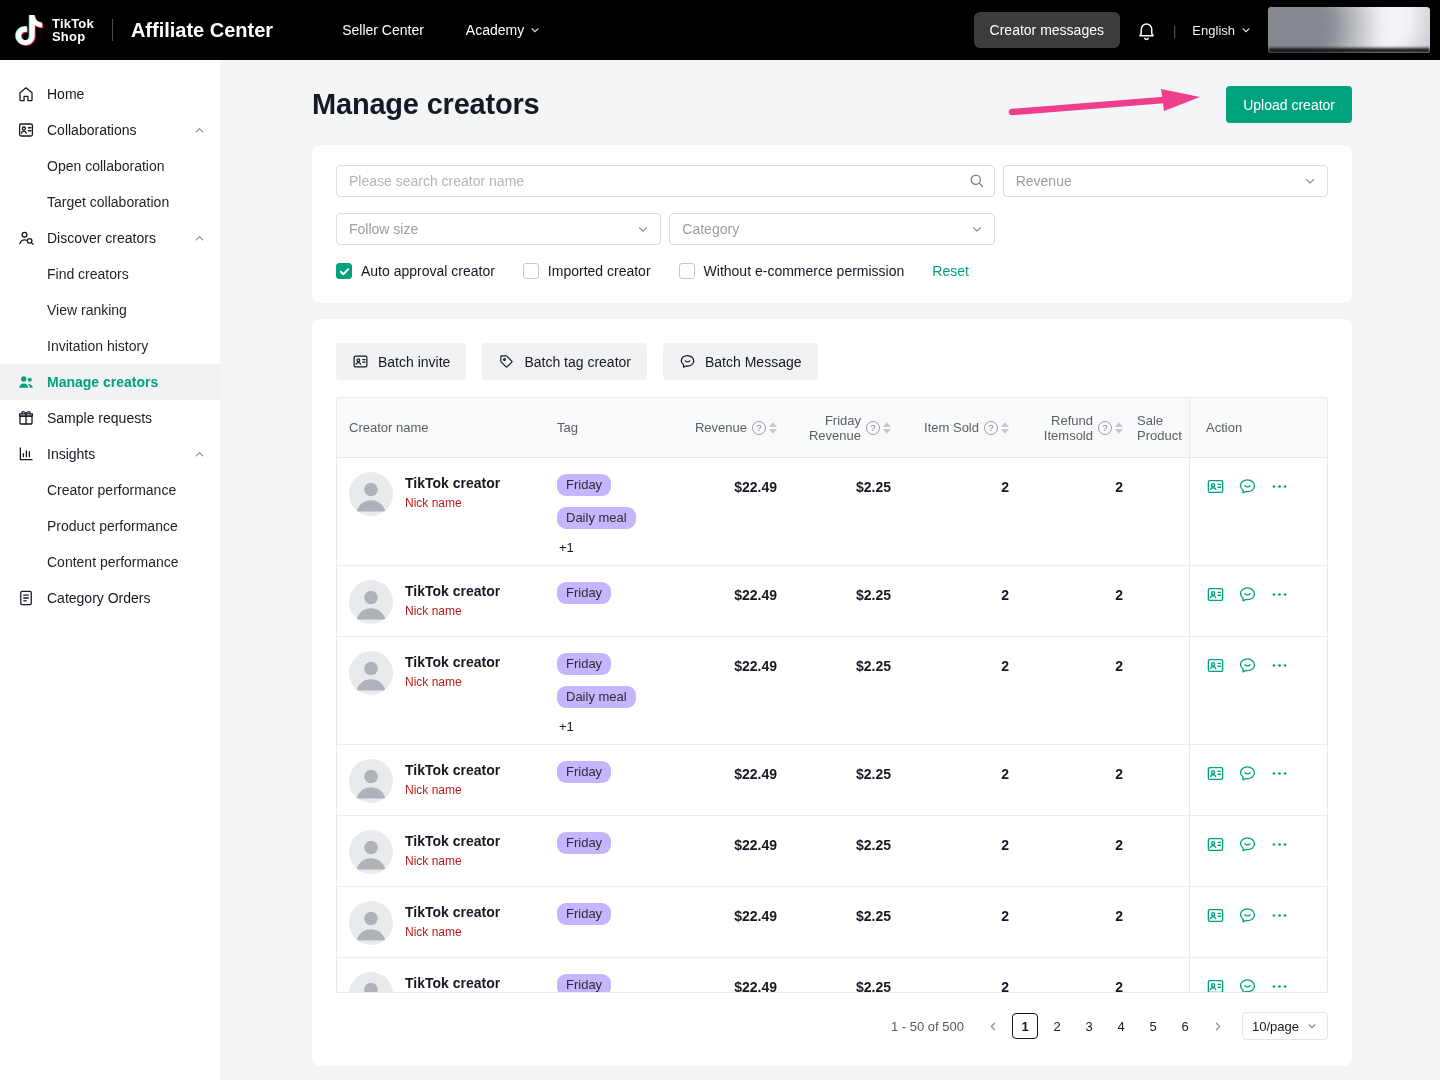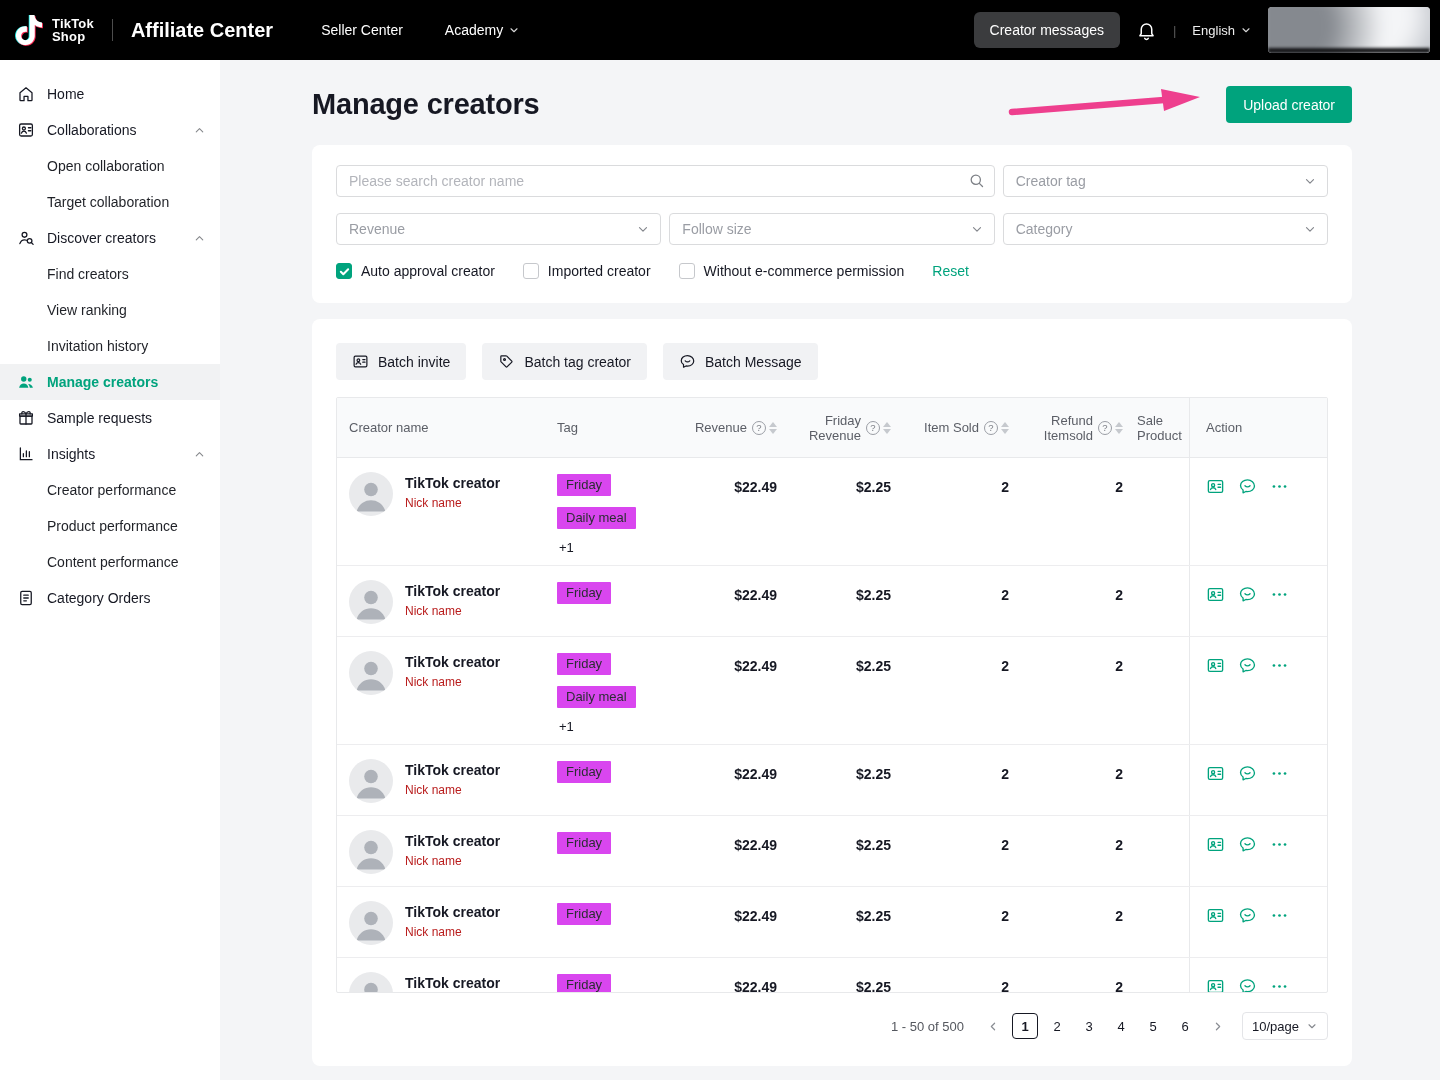--- a/index.html
+++ b/index.html
@@ -9,21 +9,21 @@
 
   
   .topbar { height:60px; background:#000; display:flex; align-items:center; padding:0 10px 0 14px; color:#fff; position:relative; z-index:5;justify-content:space-between; }
   .brand { display:flex; align-items:center; gap:8px; cursor:pointer; }
   .tt-logo { width:30px; height:32px; display:block; }
   .tt-logo svg { width:30px; height:32px; display:block; }
   .brand-text { font-size:13px; font-weight:700; line-height:13px; letter-spacing:.2px; }
   .brand-text .bl { display:block; }
   .tb-divider { width:1px; height:22px; background:#4d4d4d; margin:0 18px; }
   .app-title { font-size:20px; font-weight:600; }
-  .top-nav { display:flex; align-items:center; gap:42px; margin-left:48px; font-size:14px; }
+  .top-nav { display:flex; align-items:center; gap:42px; margin-left:69px; font-size:14px; }
   .top-link { color:#fff; display:flex; align-items:center; gap:5px; cursor:pointer; }
   .chev-sm { width:12px; height:12px; color:#d5d5d5; display:inline-flex; }
   .chev-sm svg { width:12px; height:12px; }
   .top-right { margin-left:auto; display:flex; align-items:center; gap:16px; }
   .msg-btn { background:#3b3c3e; color:#fff; border:none; border-radius:6px; height:36px; padding:0 16px; font-size:14px; font-family:inherit; cursor:pointer; }
   .bell { width:21px; height:21px; color:#fff; display:inline-flex; cursor:pointer; }
   .bell svg { width:21px; height:21px; }
   .pipe { color:#5a5a5a; font-size:13px; }
   .lang { display:flex; align-items:center; gap:5px; font-size:13px; color:#ededed; cursor:pointer; }
   .avatar-blur { width:162px; height:46px; border-radius:4px; overflow:hidden; position:relative; background:#cfcfcf; cursor:pointer; }
@@ -105,21 +105,21 @@
   .tbody { height:534px; overflow:hidden; }
   .row { display:flex; border-bottom:1px solid #ededef; }
   .row.tall { height:108px; } .row.short { height:71px; }
   .td { font-size:14px; }
   .creator-cell { display:flex; padding:14px 0 0 12px; gap:12px; }
   .avatar { width:44px; height:44px; border-radius:50%; overflow:hidden; flex:none; display:block; }
   .avatar svg { width:44px; height:44px; display:block; }
   .cname { font-size:14px; font-weight:700; margin-top:3px; color:#161823; }
   .cnick { font-size:12px; color:#b91c1c; margin-top:5px; }
   .tag-cell { padding-top:16px; display:flex; flex-direction:column; align-items:flex-start; gap:11px; }
-  .chip { background:#d946ef; border-radius:1px; padding:3px 9px; font-size:13px; color:#2b2d33; line-height:16px; white-space:nowrap; }
+  .chip { background:#c4b5fd; border-radius:9px; padding:3px 9px; font-size:13px; color:#2b2d33; line-height:16px; white-space:nowrap; }
   .more-tags { font-size:13px; color:#161823; padding-left:2px; cursor:pointer; }
   .num-cell { padding-top:21px; font-weight:700; font-size:14px; text-align:right; color:#161823; }
   .action-cell { padding-top:19px; display:flex; gap:13px; align-items:flex-start; color:var(--accent); }
   .aicn { width:19px; height:19px; display:inline-flex; cursor:pointer; }
   .aicn svg { width:19px; height:19px; }
 
   .pagination { display:flex; align-items:center; justify-content:flex-end; margin-top:19px; font-size:13px; color:#55585f; gap:6px; }
   .pg-range { margin-right:10px; }
   .pg-btn { min-width:26px; height:26px; border-radius:4px; display:flex; align-items:center; justify-content:center; font-size:13px; color:#161823; cursor:pointer; border:1px solid transparent; padding:0 4px; }
   .pg-btn.nav { color:#8a8d93; }
@@ -312,28 +312,20 @@
       <section class="card filter-card">
         <div class="filter-grid">
           <div class="search-box">
             <input placeholder="Please search creator name" style="">
             <span class="search-icon"><svg viewBox="0 0 24 24" fill="none" stroke="currentColor" stroke-width="1.8" stroke-linecap="round">
                   <circle cx="11" cy="11" r="6.5"></circle>
                   <path d="m16 16 4.5 4.5"></path>
                 </svg></span>
           </div>
 
-        <div class="select">
-              <span class="sel-lbl">Creator tag</span>
-              <span class="sel-chev">
-                <svg viewBox="0 0 24 24" fill="none" stroke="currentColor" stroke-width="2" stroke-linecap="round" stroke-linejoin="round">
-                  <path d="m6 9.5 6 6 6-6"></path>
-                </svg>
-              </span>
-            </div>
             <div class="select">
               <span class="sel-lbl">Revenue</span>
               <span class="sel-chev">
                 <svg viewBox="0 0 24 24" fill="none" stroke="currentColor" stroke-width="2" stroke-linecap="round" stroke-linejoin="round">
                   <path d="m6 9.5 6 6 6-6"></path>
                 </svg>
               </span>
             </div>
             <div class="select">
               <span class="sel-lbl">Follow size</span>

